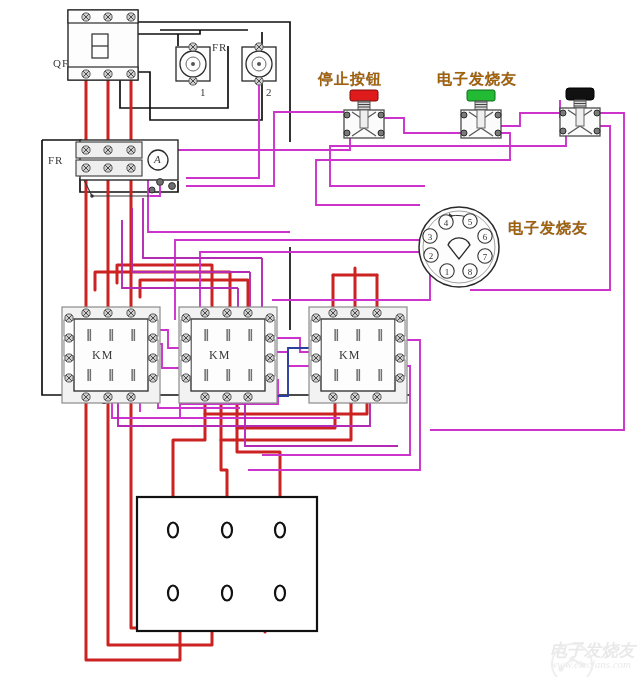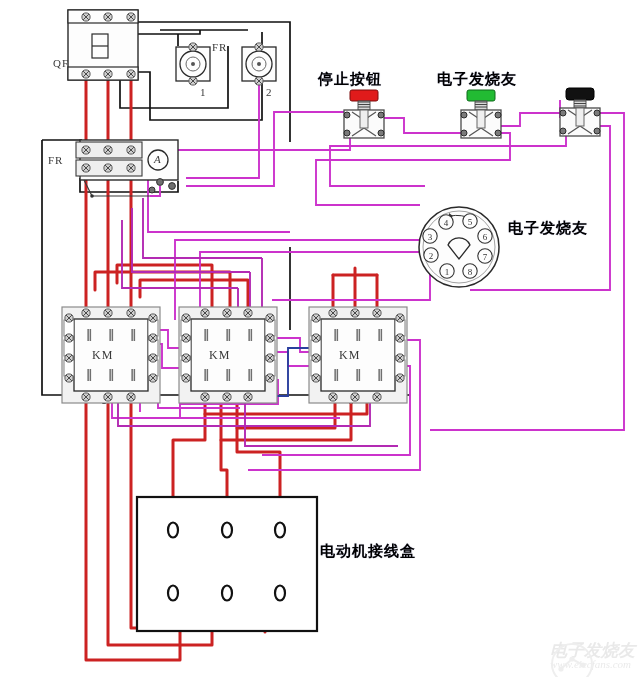--- a/index.html
+++ b/index.html
@@ -1,19 +1,19 @@
 <!DOCTYPE html>
 <html><head>
 <meta charset="utf-8">
 <style>
   html,body{margin:0;padding:0;background:#ffffff;}
   body{font-family:"Liberation Sans","DejaVu Sans",sans-serif;}
   #stage{position:relative;width:641px;height:677px;background:#fff;overflow:hidden;}
   #stage svg{position:absolute;left:0;top:0;}
-  .lbl{position:absolute;color:#000000;font-weight:bold;letter-spacing:1px;white-space:nowrap;}
+  .lbl{position:absolute;color:#a16207;font-weight:bold;letter-spacing:1px;white-space:nowrap;}
   .lbl-cn{font-family:"DejaVu Sans","Liberation Sans",sans-serif;font-size:15px;
           text-shadow:0 0 1px rgba(43,47,143,.35);}
   .lbl-lat{color:#3a3a3a;font-family:"Liberation Serif","DejaVu Serif",serif;font-weight:normal;font-size:11px;}
   .wm{position:absolute;right:6px;bottom:6px;opacity:.30;display:flex;align-items:center;gap:6px;}
   .wm-txt{display:flex;flex-direction:column;line-height:1.05;color:#b9b9b9;}
   .wm-cn{font-family:"DejaVu Sans",sans-serif;font-size:17px;font-weight:bold;font-style:italic;}
   .wm-url{font-family:"Liberation Serif",serif;font-size:11px;font-style:italic;}
 </style>
 </head>
 <body>
@@ -396,21 +396,20 @@
         <ellipse cx="173" cy="593" rx="5" ry="7.5" fill="none" stroke="#111" stroke-width="2.2"></ellipse>
         <ellipse cx="227" cy="593" rx="5" ry="7.5" fill="none" stroke="#111" stroke-width="2.2"></ellipse>
         <ellipse cx="280" cy="593" rx="5" ry="7.5" fill="none" stroke="#111" stroke-width="2.2"></ellipse>
       </g>
     </g>
   </svg>
 
   <div class="lbl lbl-cn" style="left:318px;top:70px;">停止按钮</div>
   <div class="lbl lbl-cn" style="left:437px;top:70px;">电子发烧友</div>
   <div class="lbl lbl-cn" style="left:508px;top:219px;">电子发烧友</div>
-  <div class="lbl lbl-cn" style="left:320px;top:542px;">电动机接线盒</div>
 
   <div class="lbl lbl-lat" style="left:53px;top:57px;">QF</div>
   <div class="lbl lbl-lat" style="left:212px;top:41px;">FR</div>
   <div class="lbl lbl-lat" style="left:200px;top:86px;">1</div>
   <div class="lbl lbl-lat" style="left:266px;top:86px;">2</div>
   <div class="lbl lbl-lat" style="left:48px;top:154px;">FR</div>
   <div class="lbl lbl-lat" style="left:154px;top:153px;font-style:italic;">A</div>
   <div class="lbl lbl-lat" style="left:92px;top:348px;font-size:12px;">KM</div>
   <div class="lbl lbl-lat" style="left:209px;top:348px;font-size:12px;">KM</div>
   <div class="lbl lbl-lat" style="left:339px;top:348px;font-size:12px;">KM</div>

